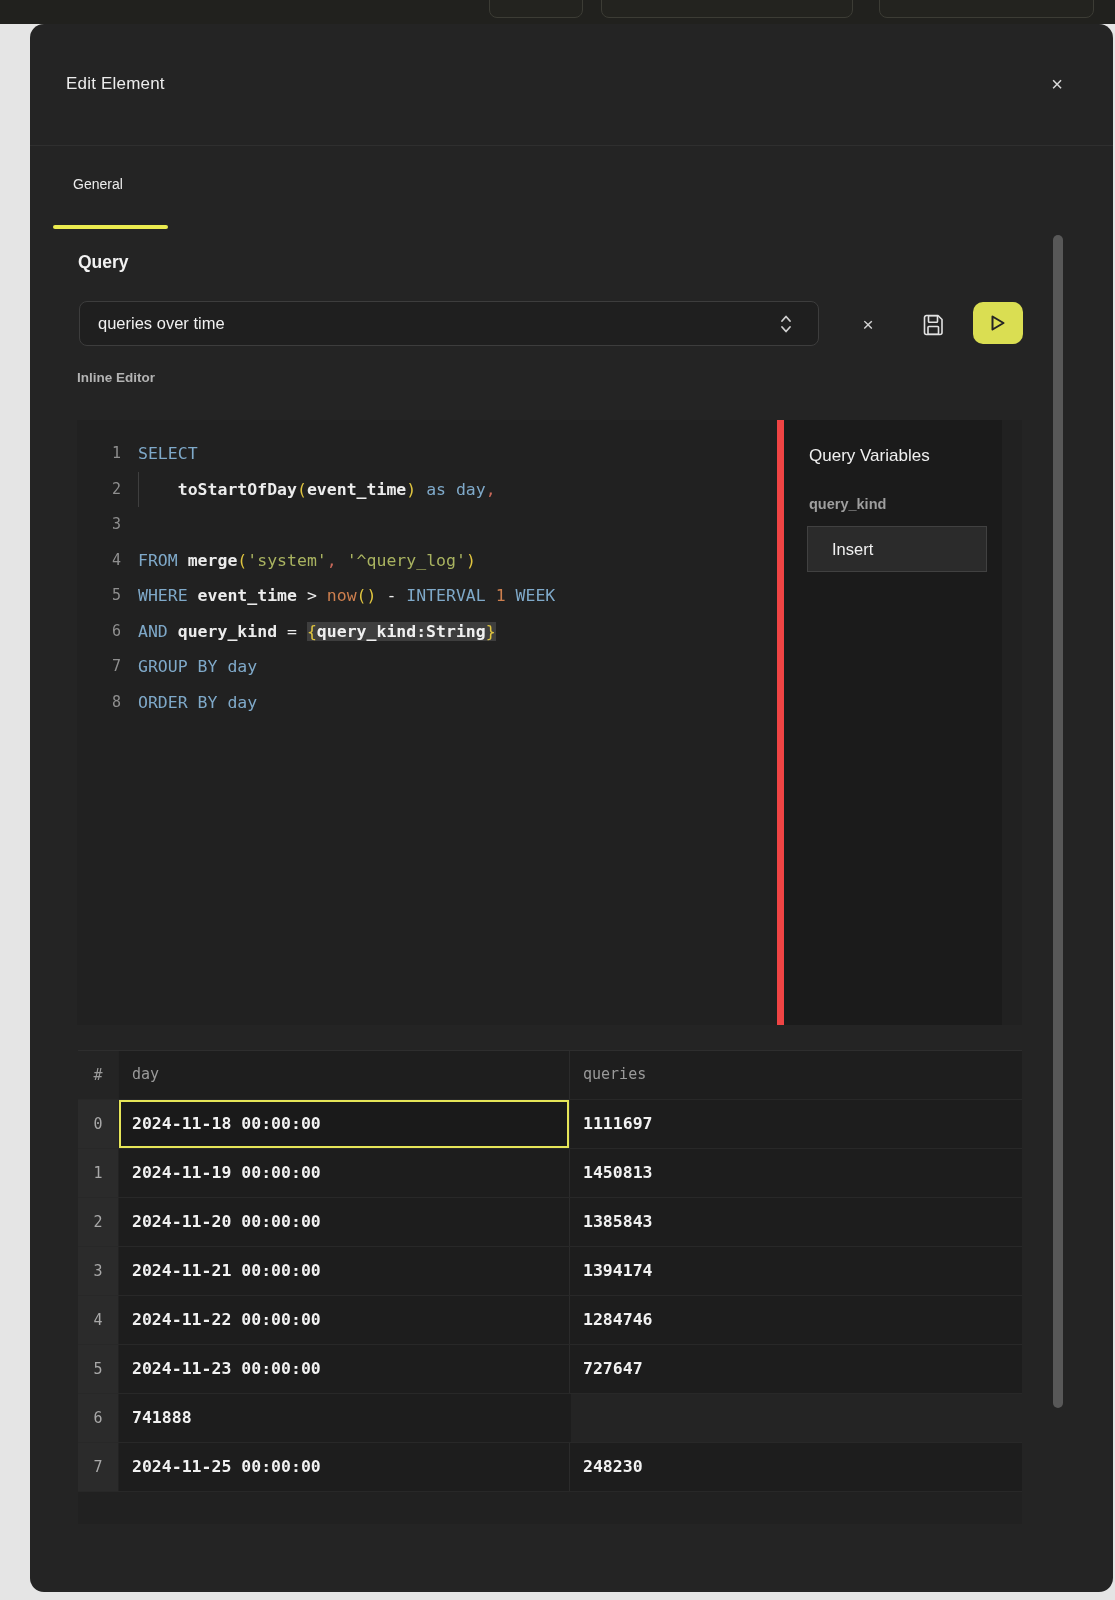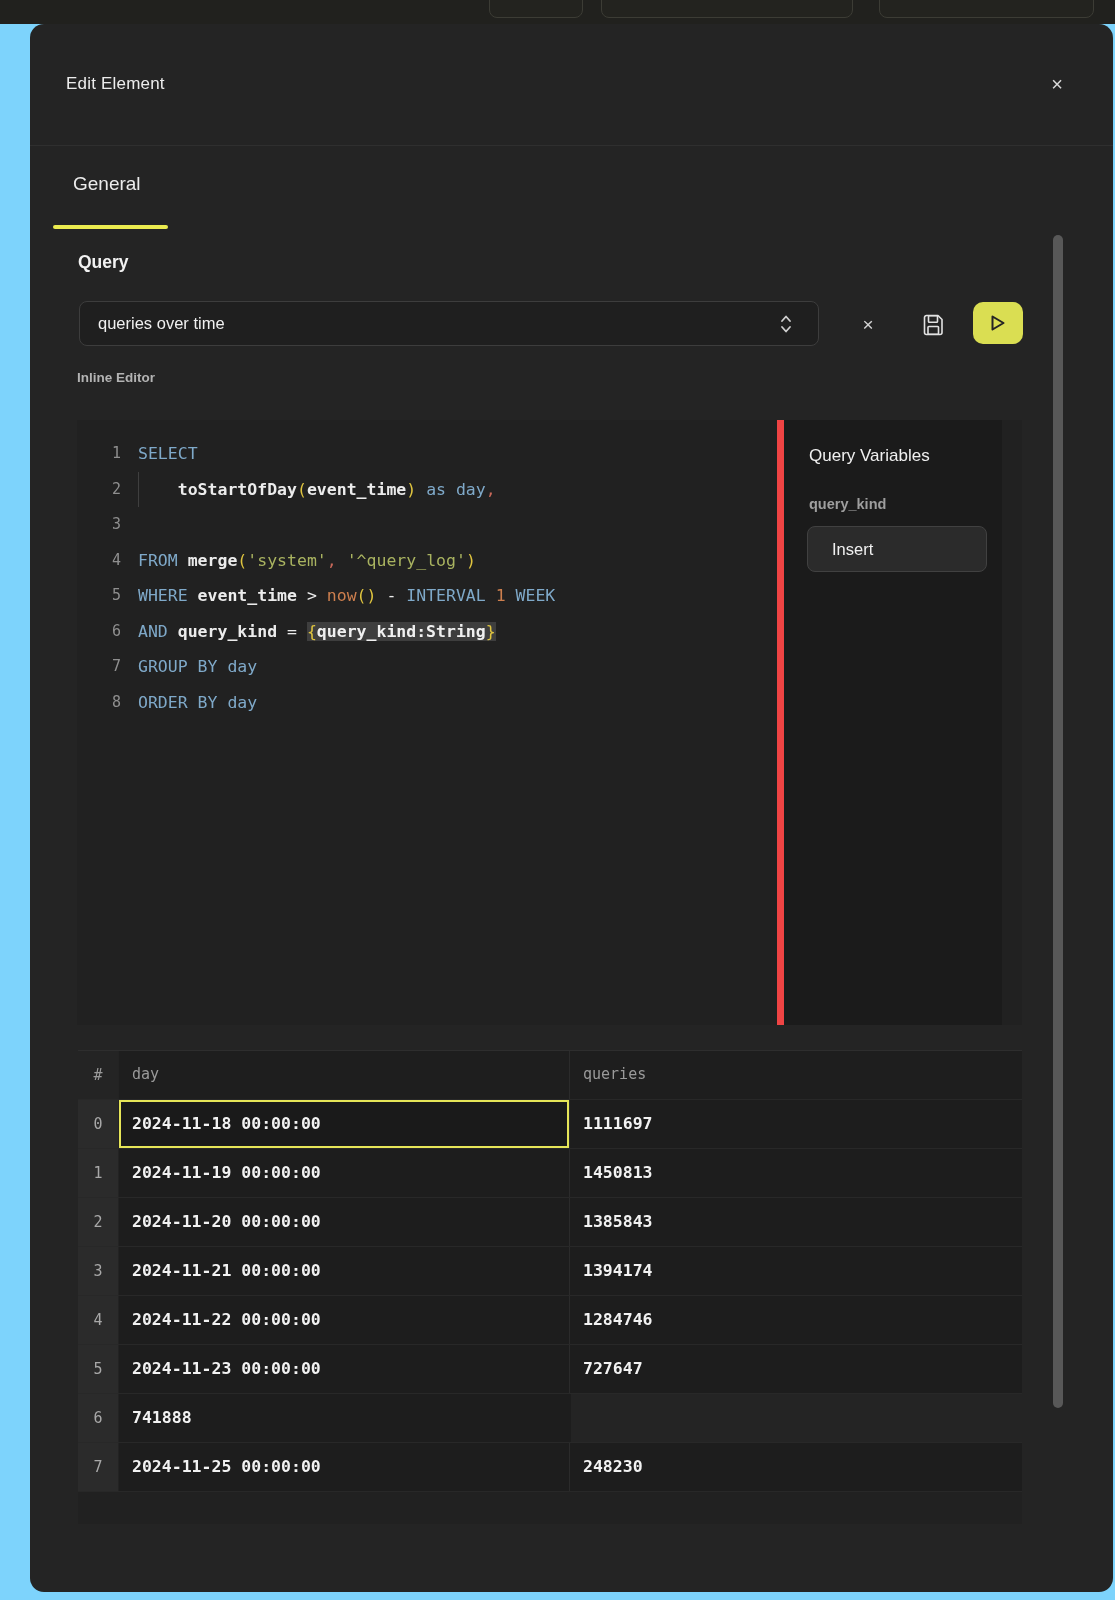--- a/index.html
+++ b/index.html
@@ -1,34 +1,34 @@
 <!DOCTYPE html>
 <html><head>
 <meta charset="utf-8">
 <style>
   * { margin:0; padding:0; box-sizing:border-box; }
   html,body { background:#1b1b19; }
   body { font-family:"Liberation Sans", sans-serif; }
-  #canvas { position:relative; width:1115px; height:1600px; background:#7dd3fc; overflow:hidden; }
+  #canvas { position:relative; width:1115px; height:1600px; background:#e5e5e5; overflow:hidden; }
 
   
   .backdrop-top { position:absolute; left:0; top:0; width:1115px; height:24px; background:#21211e; }
   .bg-field { position:absolute; top:-14px; height:32px; border:1px solid #3c3c35; border-radius:8px; background:#23231f; }
   .bg-f1 { left:489px; width:94px; }
   .bg-f2 { left:601px; width:252px; }
   .bg-f3 { left:879px; width:215px; }
 
   
   .modal { position:absolute; left:30px; top:24px; width:1083px; height:1568px; background:#242424; border-radius:14px; overflow:hidden; }
 
   .modal-title { position:absolute; left:36px; top:49px; font-size:17px; line-height:22px; color:#ececec; letter-spacing:.2px; }
   .close-btn { position:absolute; left:1013px; top:46px; width:28px; height:28px; color:#d9d9d9; font-size:20px; line-height:28px; text-align:center; cursor:pointer; }
   .header-divider { position:absolute; left:0; top:121px; width:100%; height:1px; background:#2f2f2f; }
 
-  .tab { position:absolute; left:43px; top:150px; font-size:19px; line-height:20px; color:#ececec; cursor:pointer; }
+  .tab { position:absolute; left:43px; top:150px; font-size:14px; line-height:20px; color:#ececec; cursor:pointer; }
   .tab-underline { position:absolute; left:23px; top:201px; width:115px; height:4px; background:#ebeb4f; border-radius:2px; }
 
   .query-heading { position:absolute; left:48px; top:228px; font-size:17.5px; font-weight:bold; color:#f2f2f2;text-align:right; }
 
   .query-select { position:absolute; left:49px; top:277px; width:740px; height:45px; background:#1f1f1f; border:1px solid #3d3d3d; border-radius:8px; cursor:pointer; }
   .query-select .val { position:absolute; left:18px; top:0; line-height:43px; font-size:16.5px; color:#f0f0f0; }
   .query-select .chev { position:absolute; right:26px; top:11px; }
 
   .icon-btn { position:absolute; display:flex; align-items:center; justify-content:center; cursor:pointer; }
   .clear-btn { left:826px; top:289px; width:24px; height:24px; color:#d4d4d4; font-size:19px; }
@@ -52,21 +52,21 @@
   .tok-fn { color:#cd7f4e; }
   .tok-cm { color:#c9695a; }
   .tok-op { color:#ececec; }
   .tok-ws { color:#ececec; }
   .tok-vb { color:#dfc43f; background:#3e3e3e; }
   .tok-vt { color:#f0f0f0; font-weight:bold; background:#3e3e3e;text-align:right; }
 
   .vars-panel { position:absolute; left:700px; top:0; width:225px; height:100%; background:#1b1b1b; border-left:7px solid #ef4444; }
   .vars-heading { position:absolute; left:25px; top:26px; font-size:17px; color:#f0f0f0; }
   .var-name { position:absolute; left:25px; top:76px; font-size:14.5px; font-weight:600; color:#9e9e9e; }
-  .insert-btn { position:absolute; left:23px; top:106px; width:180px; height:46px; background:#2b2b2b; border:1px solid #414141; border-radius:8px; color:#f0f0f0; font-size:16.5px; line-height:44px; padding-left:24px; cursor:pointer; }
+  .insert-btn { position:absolute; left:23px; top:106px; width:180px; height:46px; background:#2b2b2b; border:1px solid #414141; border-radius:0; color:#f0f0f0; font-size:16.5px; line-height:44px; padding-left:24px; cursor:pointer; }
 
   
   .results { position:absolute; left:48px; top:1026px; width:944px; font-family:"DejaVu Sans Mono", monospace; border-top:1px solid #2e2e2e; }
   .t-row { display:flex; height:49px; border-bottom:1px solid #282828; }
   .t-row .c-idx { width:41px; flex:none; background:#2b2b2b; color:#a8a8a8; text-align:center; line-height:49px; font-size:15px; border-right:1px solid #232323; }
   .t-row .c-day { width:451px; flex:none; background:#1d1d1d; padding-left:13px; line-height:47px; border-right:1px solid #2b2b2b; }
   .t-row .c-q { width:452px; flex:none; background:#1d1d1d; padding-left:13px; line-height:47px; }
   .t-head .c-idx { background:#242424; color:#9a9a9a; font-size:15px; }
   .t-head .c-day, .t-head .c-q { background:#1e1e1e; color:#9a9a9a; font-size:15px; font-weight:normal; }
   .t-body .c-day, .t-body .c-q { color:#f2f2f2; font-size:16.5px; font-weight:bold; }

